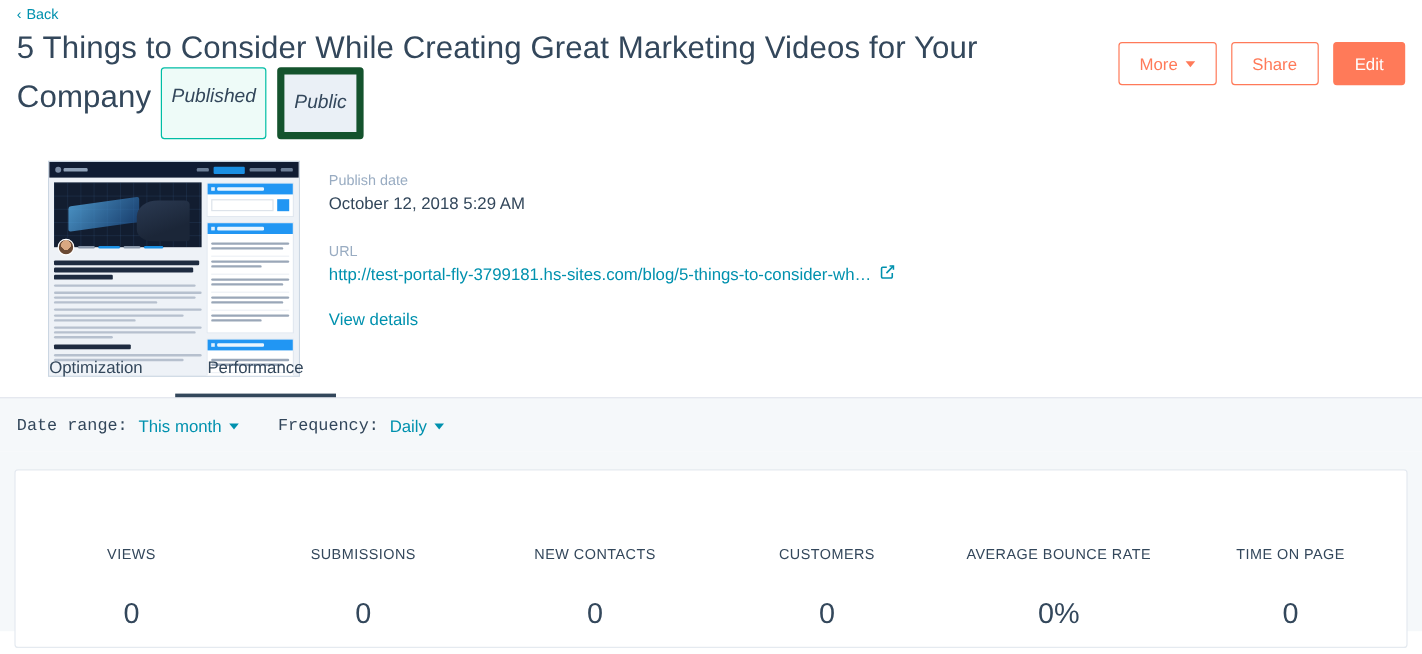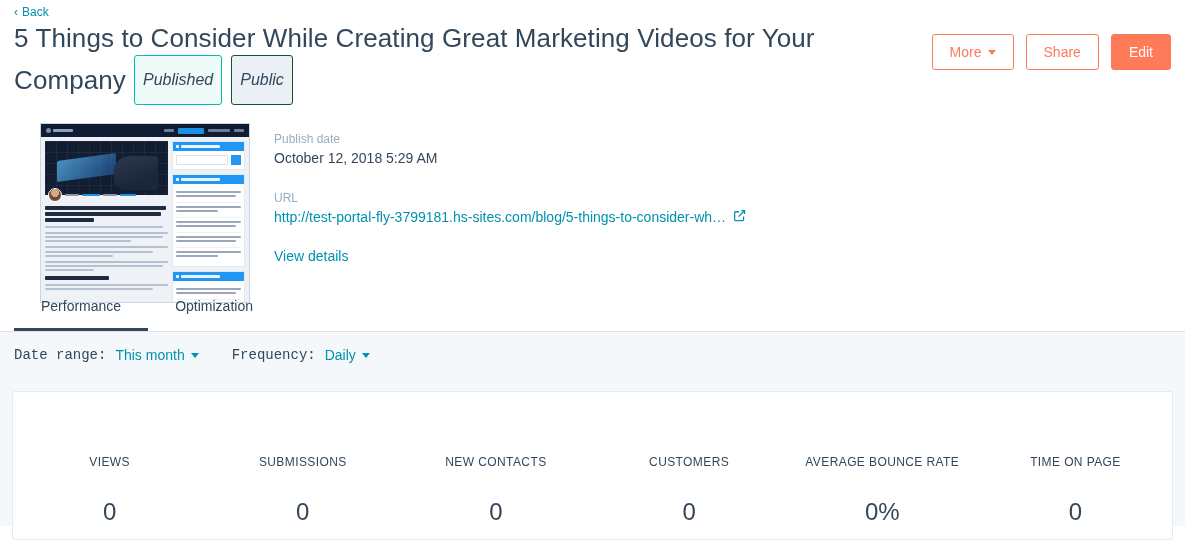--- a/index.html
+++ b/index.html
@@ -37,21 +37,21 @@
     font-size: 26px; font-weight: 300; color: #33475b;
     line-height: 33px; letter-spacing: .1px;
     display: inline;
   }
   .badges { display: inline-flex; gap: 9px; vertical-align: 4px; margin-left: 8px; }
   .badge {
     font-size: 16px; line-height: 14px; padding: 17px 8px;
     border-radius: 3px; white-space: nowrap; display:inline-block;font-style:italic;
   }
   .badge-published { background: #eefbf8; border: 1px solid #00bda5; color: #33475b; }
-  .badge-public { background: #eaf0f6; border: 1px solid #14532d; color: #33475b; }
+  .badge-public { background: #eaf0f6; border: 6px solid #14532d; color: #33475b; }
 
   .actions { display: flex; gap: 12px; margin-top: 12px; flex-shrink: 0; }
   .btn {
     font-size: 14px; border-radius: 3px; cursor: pointer;
     height: 36px; padding: 0 17px; display: inline-flex;
     align-items: center; justify-content: center; gap: 6px;
     font-family: inherit;
   }
   .btn-secondary { background: #fff; border: 1px solid #ff7a59; color: #ff7a59; }
   .btn-primary { background: #ff7a59; border: 1px solid #ff7a59; color: #fff; }
@@ -141,27 +141,27 @@
   .titem .a{width:100%;} .titem .b{width:92%;} .titem .c{width:64%;}
 
   .details { padding-top: 8px; }
   .detail-label {
     font-size: 12px; color: #99acc2; line-height: 16px; margin-bottom: 1px;
   }
   .detail-value {
     font-size: 14px; color: #33475b; line-height: 20px; margin-bottom: 22px;
   }
   .detail-url {
-    font-size: 14px; color: #0091ae; line-height: 20px; 
+    font-size: 14px; color: #0091ae; line-height: 20px; margin-bottom: 14px;
     display: flex; align-items: center; gap: 7px; text-decoration: none; cursor: pointer;
   }
   .detail-url .urltext { white-space: nowrap; }
   .view-details {
     font-size: 14px; color: #0091ae; text-decoration: none;
-    line-height: 20px; display: inline-block; margin-top: 19px; cursor: pointer;
+    line-height: 20px; display: inline-block; margin-top: 4px; cursor: pointer;
   }
 
   
   .tabs {
     position: absolute; bottom: 0; left: 14px; display: flex; gap: 0;
   }
   .tab {
     font-size: 14px; color: #33475b; padding: 12px 27px 13px;
     cursor: pointer; border-bottom: 3px solid transparent; line-height: 18px;
   }
@@ -354,22 +354,22 @@
               <path d="M7 9.4 14 2.2"></path>
             </svg>
           </span>
         </a>
 
         <a class="view-details">View details</a>
       </div>
     </div>
 
     <div class="tabs">
+      <div class="tab">Optimization</div>
       <div class="tab active">Performance</div>
-      <div class="tab">Optimization</div>
     </div>
   </div>
 
   <div class="filter-bar">
     <span class="filter-label">Date range:</span>
     <span class="filter-select">
       <span>This month</span>
       <span class="caret"></span>
     </span>
     <span class="filter-label">Frequency:</span>

